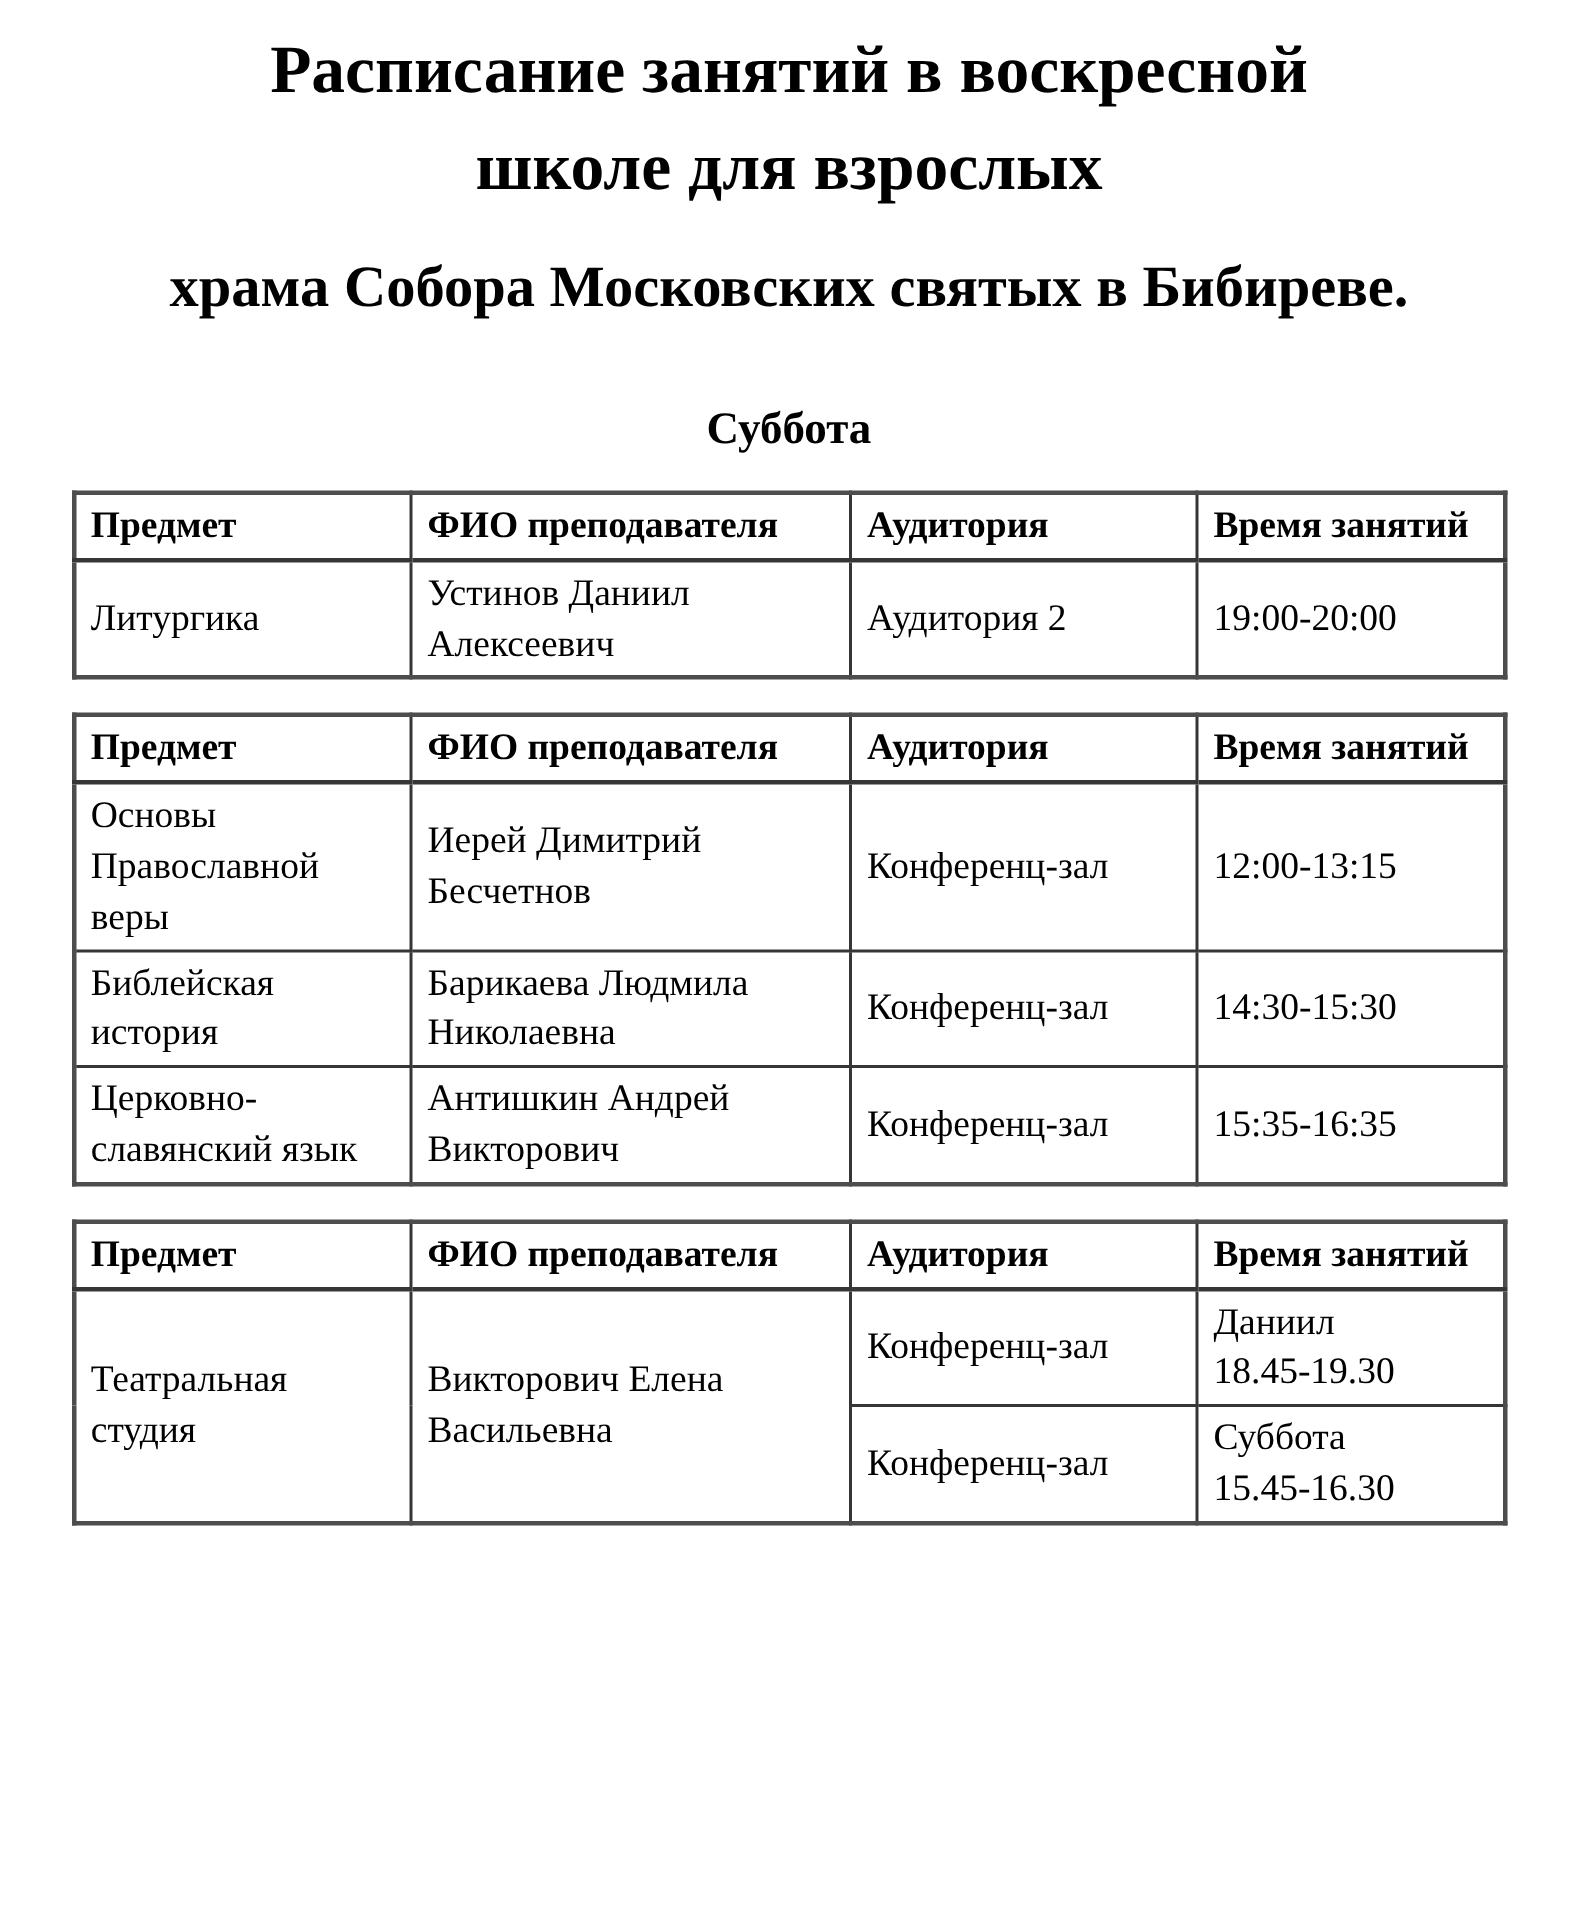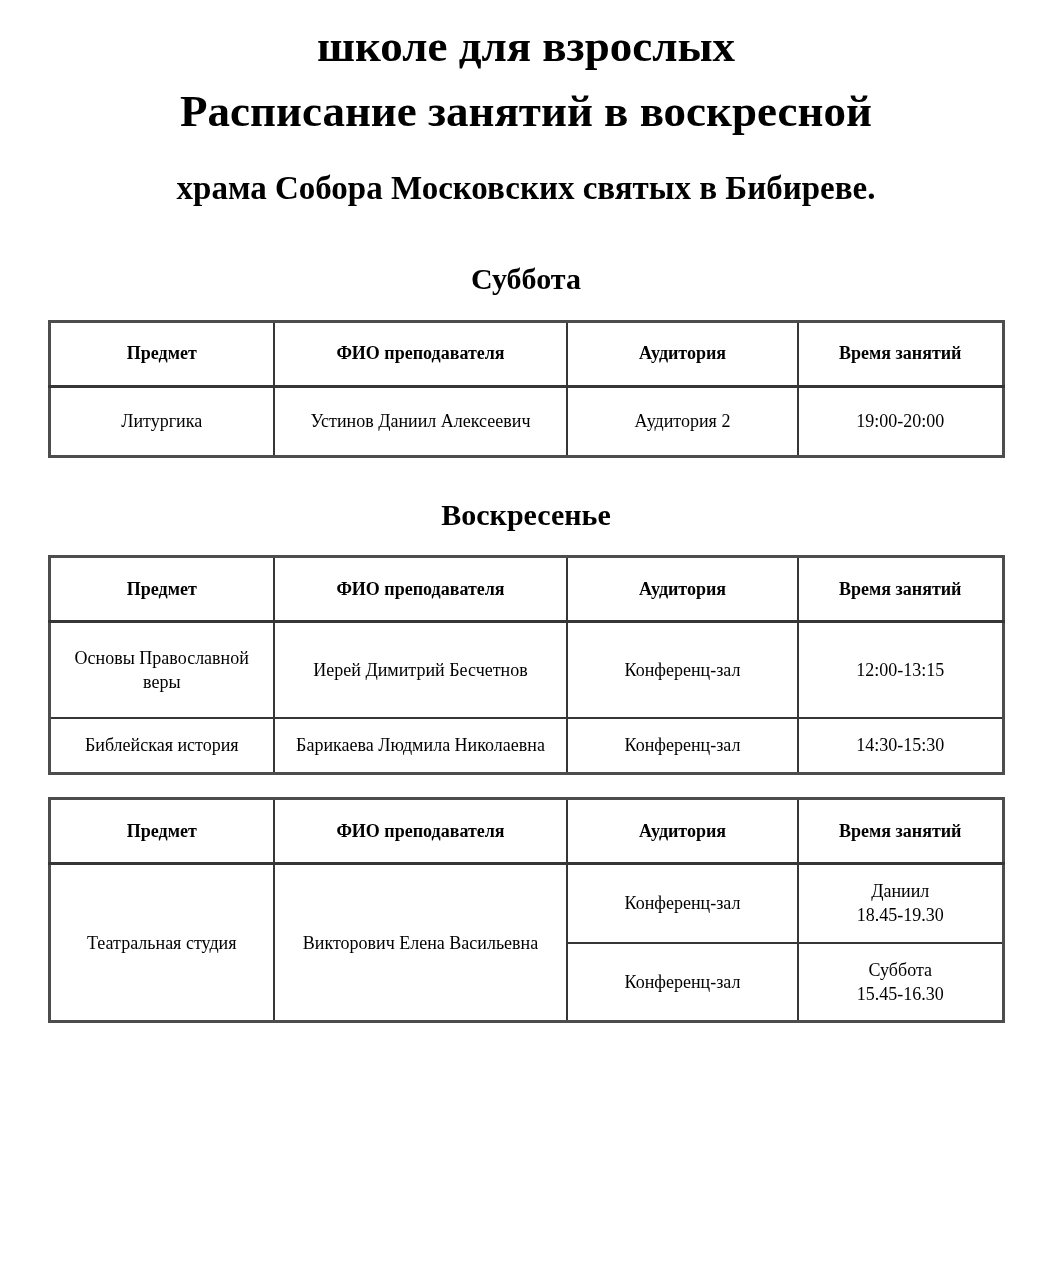--- a/index.html
+++ b/index.html
@@ -21,21 +21,21 @@
     margin: 0;
     text-align: center;
     font-weight: bold;
     font-size: 45px;
     line-height: 1.45;
   }
   .doc-subtitle {
     margin: 24px 0 0 0;
     text-align: center;
     font-weight: bold;
-    font-size: 33px;
+    font-size: 39px;
     line-height: 1.2;
   }
   .section-heading {
     margin: 38px 0 0 0;
     text-align: center;
     font-weight: bold;
     font-size: 30px;
     line-height: 1.25;
   }
   .section-heading.first {
@@ -44,25 +44,25 @@
   table.schedule {
     width: 954px;
     margin: 22px auto 0 auto;
     border-collapse: collapse;
     table-layout: fixed;
     border: 3px solid #4d4d4d;
   }
   table.schedule th,
   table.schedule td {
     border: 2px solid #363636;
-    text-align: center;
+    text-align: left;
     vertical-align: middle;
-    font-size: 18px;
+    font-size: 25px;
     line-height: 1.35;
-    padding: 14px 10px;
+    padding: 4px 10px;
     overflow: hidden;
   }
   table.schedule thead th {
     font-weight: bold;
     height: 34px;
     border-bottom: 3px solid #363636;
   }
   col.c-subject { width: 225px; }
   col.c-teacher { width: 293px; }
   col.c-room    { width: 231px; }
@@ -71,22 +71,22 @@
   tr.r-med   { height: 56px; }
   tr.r-short { height: 68px; }
   tr.r-one   { height: 70px; }
 </style>
 </head>
 <body>
 
 <div class="page">
 
   <h1 class="doc-title">
+    <div>Расписание занятий в воскресной</div>
     <div>школе для взрослых</div>
-    <div>Расписание занятий в воскресной</div>
   </h1>
 
   <h2 class="doc-subtitle">храма Собора Московских святых в Бибиреве.</h2>
 
   <h3 class="section-heading first">Суббота</h3>
 
   <table class="schedule">
     <colgroup>
       <col class="c-subject">
         <col class="c-teacher">
@@ -104,21 +104,20 @@
     <tbody>
       <tr class="r-one">
         <td>Литургика</td>
         <td>Устинов Даниил Алексеевич</td>
         <td>Аудитория 2</td>
         <td>19:00-20:00</td>
       </tr>
     </tbody>
   </table>
 
-  <h3 class="section-heading">Воскресенье</h3>
 
   <table class="schedule">
     <colgroup>
       <col class="c-subject">
         <col class="c-teacher">
         <col class="c-room">
         <col class="c-time">
     </colgroup>
     <thead>
       <tr>
@@ -133,20 +132,26 @@
         <td>Основы Православной веры</td>
         <td>Иерей Димитрий Бесчетнов</td>
         <td>Конференц-зал</td>
         <td>12:00-13:15</td>
       </tr>
       <tr class="r-med">
         <td>Библейская история</td>
         <td>Барикаева Людмила Николаевна</td>
         <td>Конференц-зал</td>
         <td>14:30-15:30</td>
+      </tr>
+      <tr class="r-med">
+        <td>Церковно-славянский язык</td>
+        <td>Антишкин Андрей Викторович</td>
+        <td>Конференц-зал</td>
+        <td>15:35-16:35</td>
       </tr>
     </tbody>
   </table>
 
 
   <table class="schedule">
     <colgroup>
       <col class="c-subject">
         <col class="c-teacher">
         <col class="c-room">

